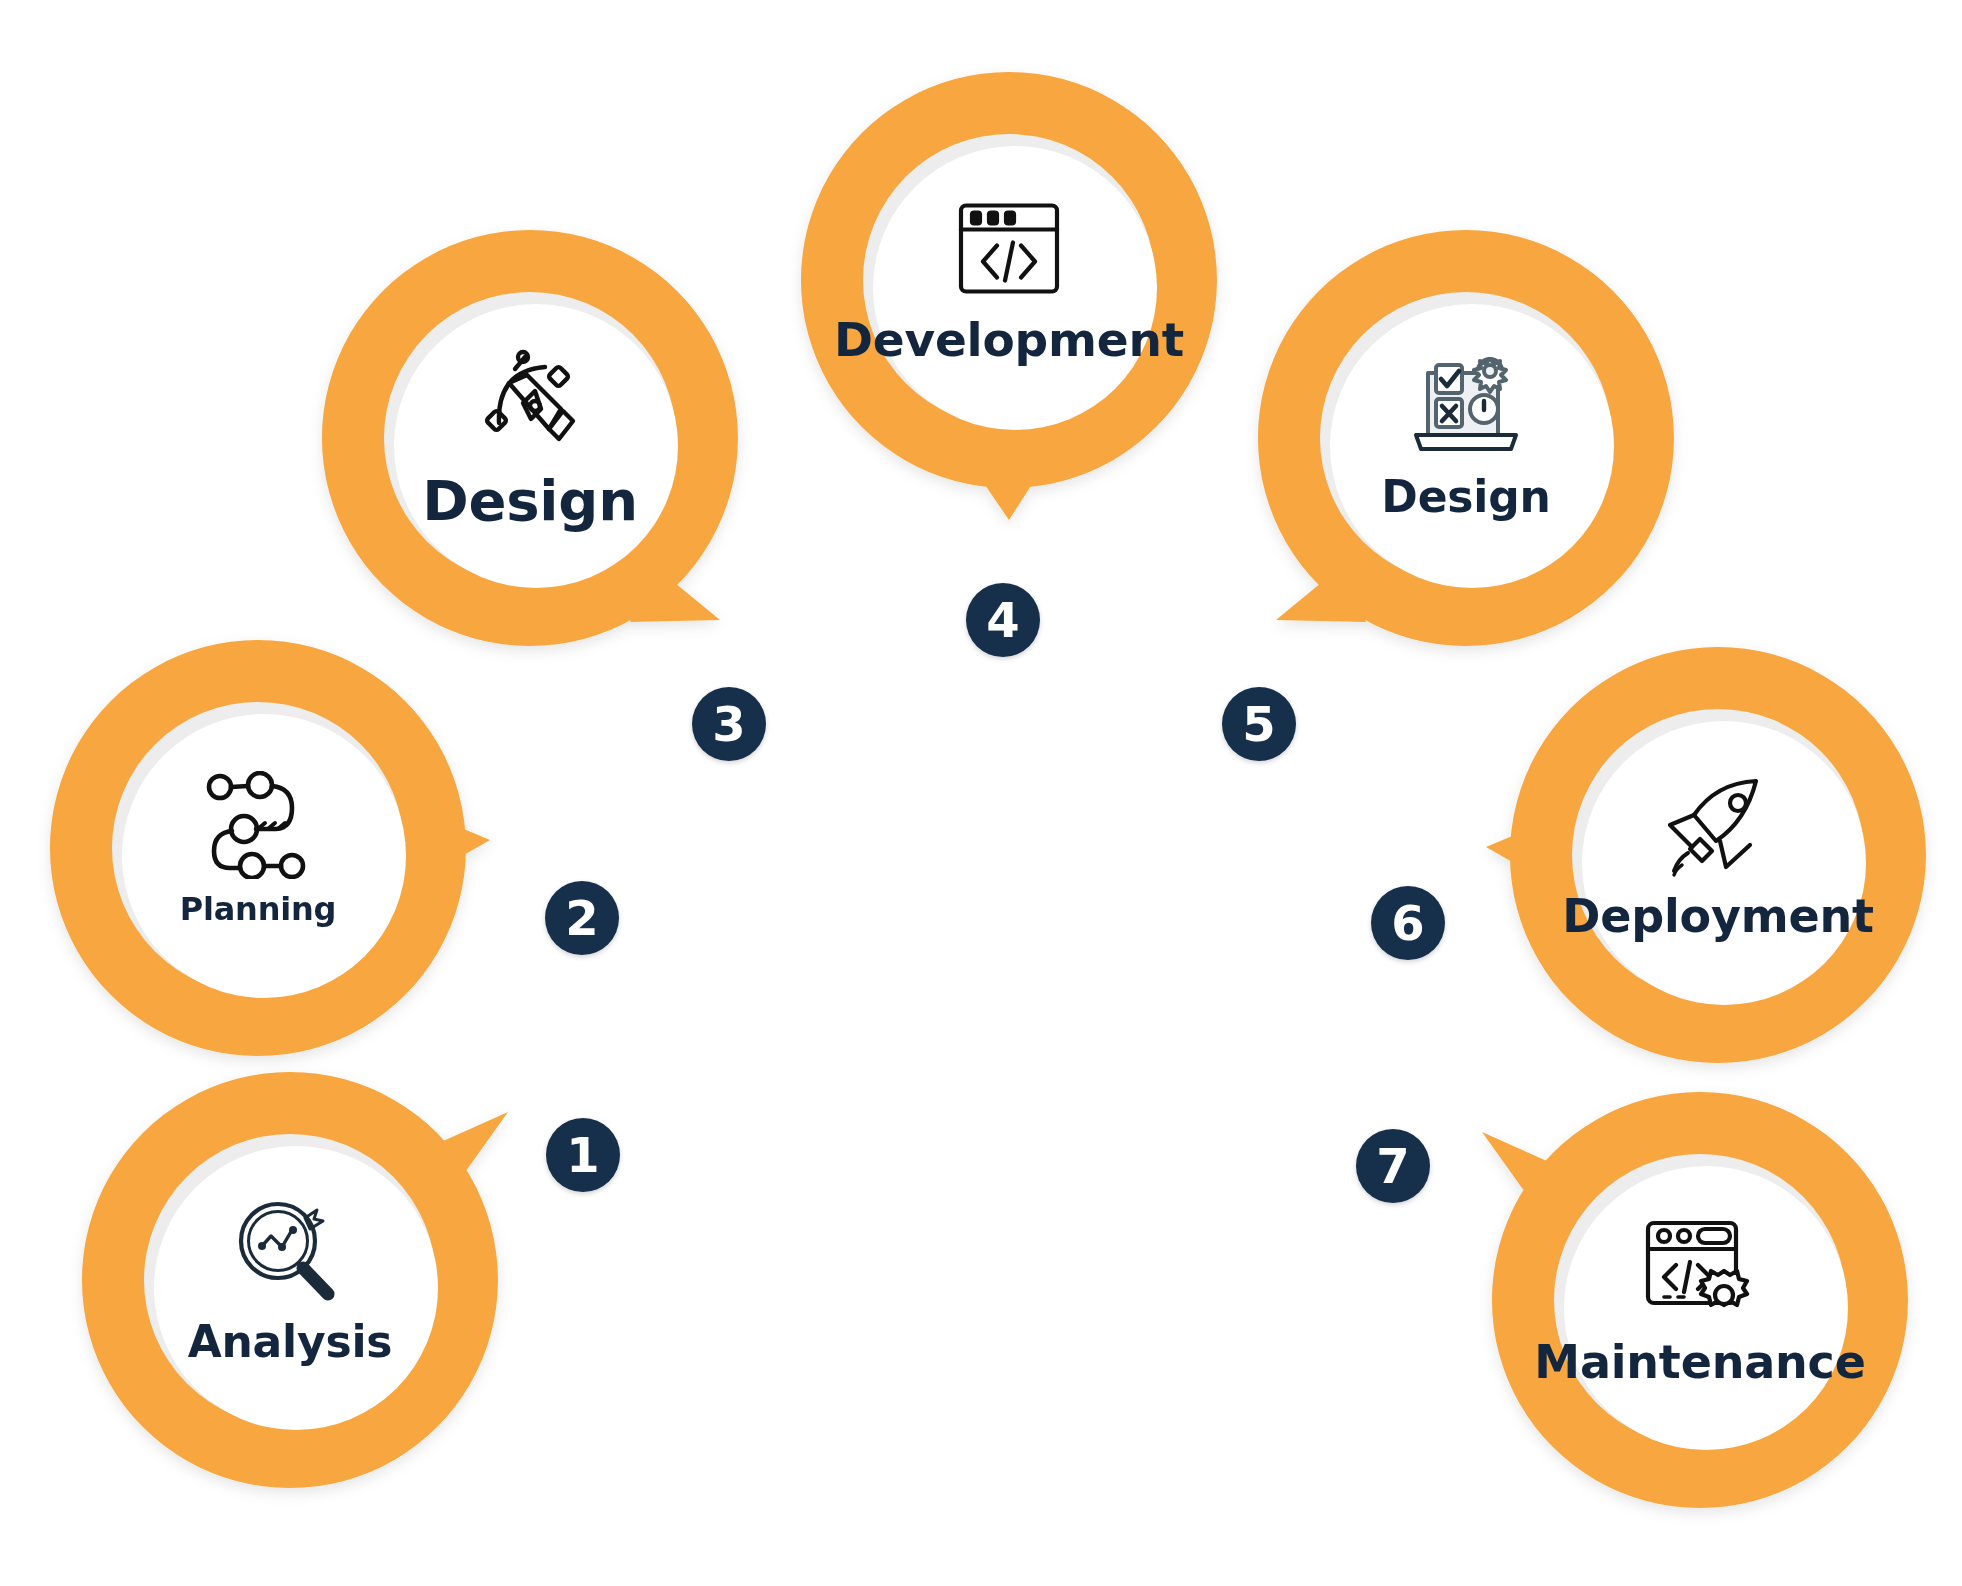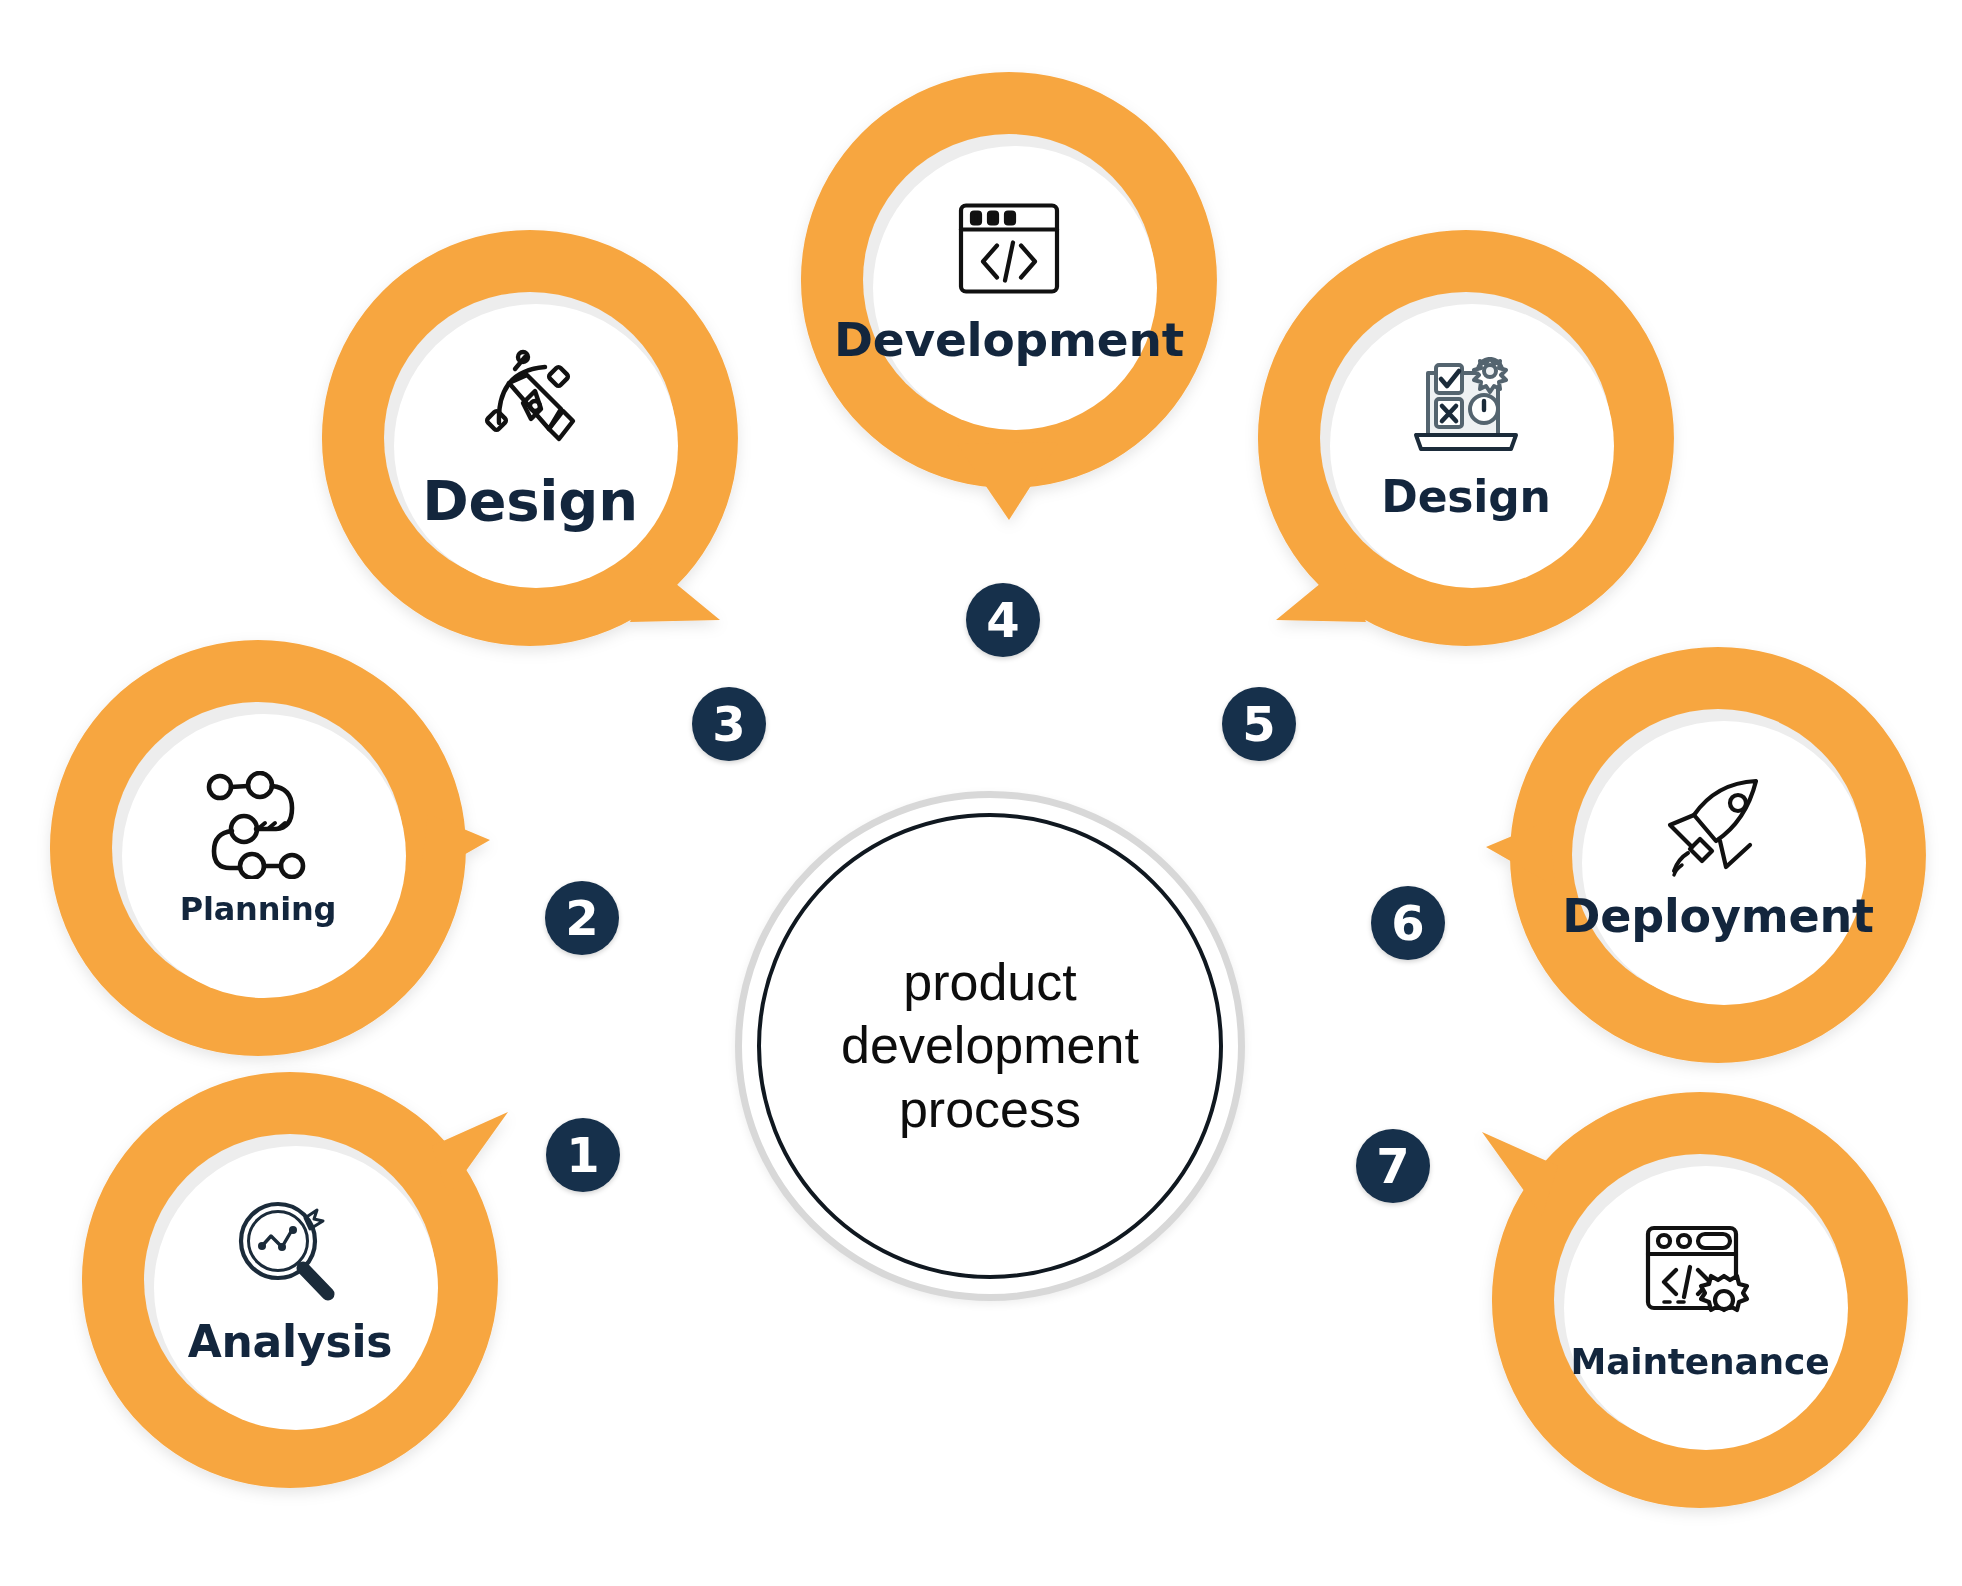--- a/index.html
+++ b/index.html
@@ -307,27 +307,19 @@
         <rect x="58" y="14" width="32" height="14" rx="7"></rect>
         <path d="M36,50 L24,62 L36,74"></path>
         <path d="M58,50 L70,62 L58,74"></path>
         <path d="M50,47 L44,77"></path>
         <path d="M24,82 h6 m8,0 h6" stroke-width="3.6"></path>
         <g transform="translate(84,80)">
           <path d="M0,-24 l6,4 7,-4 2,8 8,2 -4,7 4,6 -8,3 -2,8 -7,-4 -6,4 -6,-4 -7,4 -2,-8 -8,-3 4,-6 -4,-7 8,-2 2,-8 7,4 z" fill="#ffffff"></path>
           <circle cx="0" cy="0" r="9" fill="#ffffff"></circle>
         </g>
       </svg>
-      <div class="node-label" style="font-size:36px;">Maintenance</div>
+      <div class="node-label" style="font-size:46px;">Maintenance</div>
     </div>
   </div>
   <div class="badge" style="left:1393px; top:1166px;">7</div>
 
-  <div id="center-hub">
-    <div id="center-outer-ring"></div>
-    <div id="center-inner-ring">
-      <div id="center-title">product
-development
-process</div>
-    </div>
-  </div>
 
 </div>
 
 </body></html>

